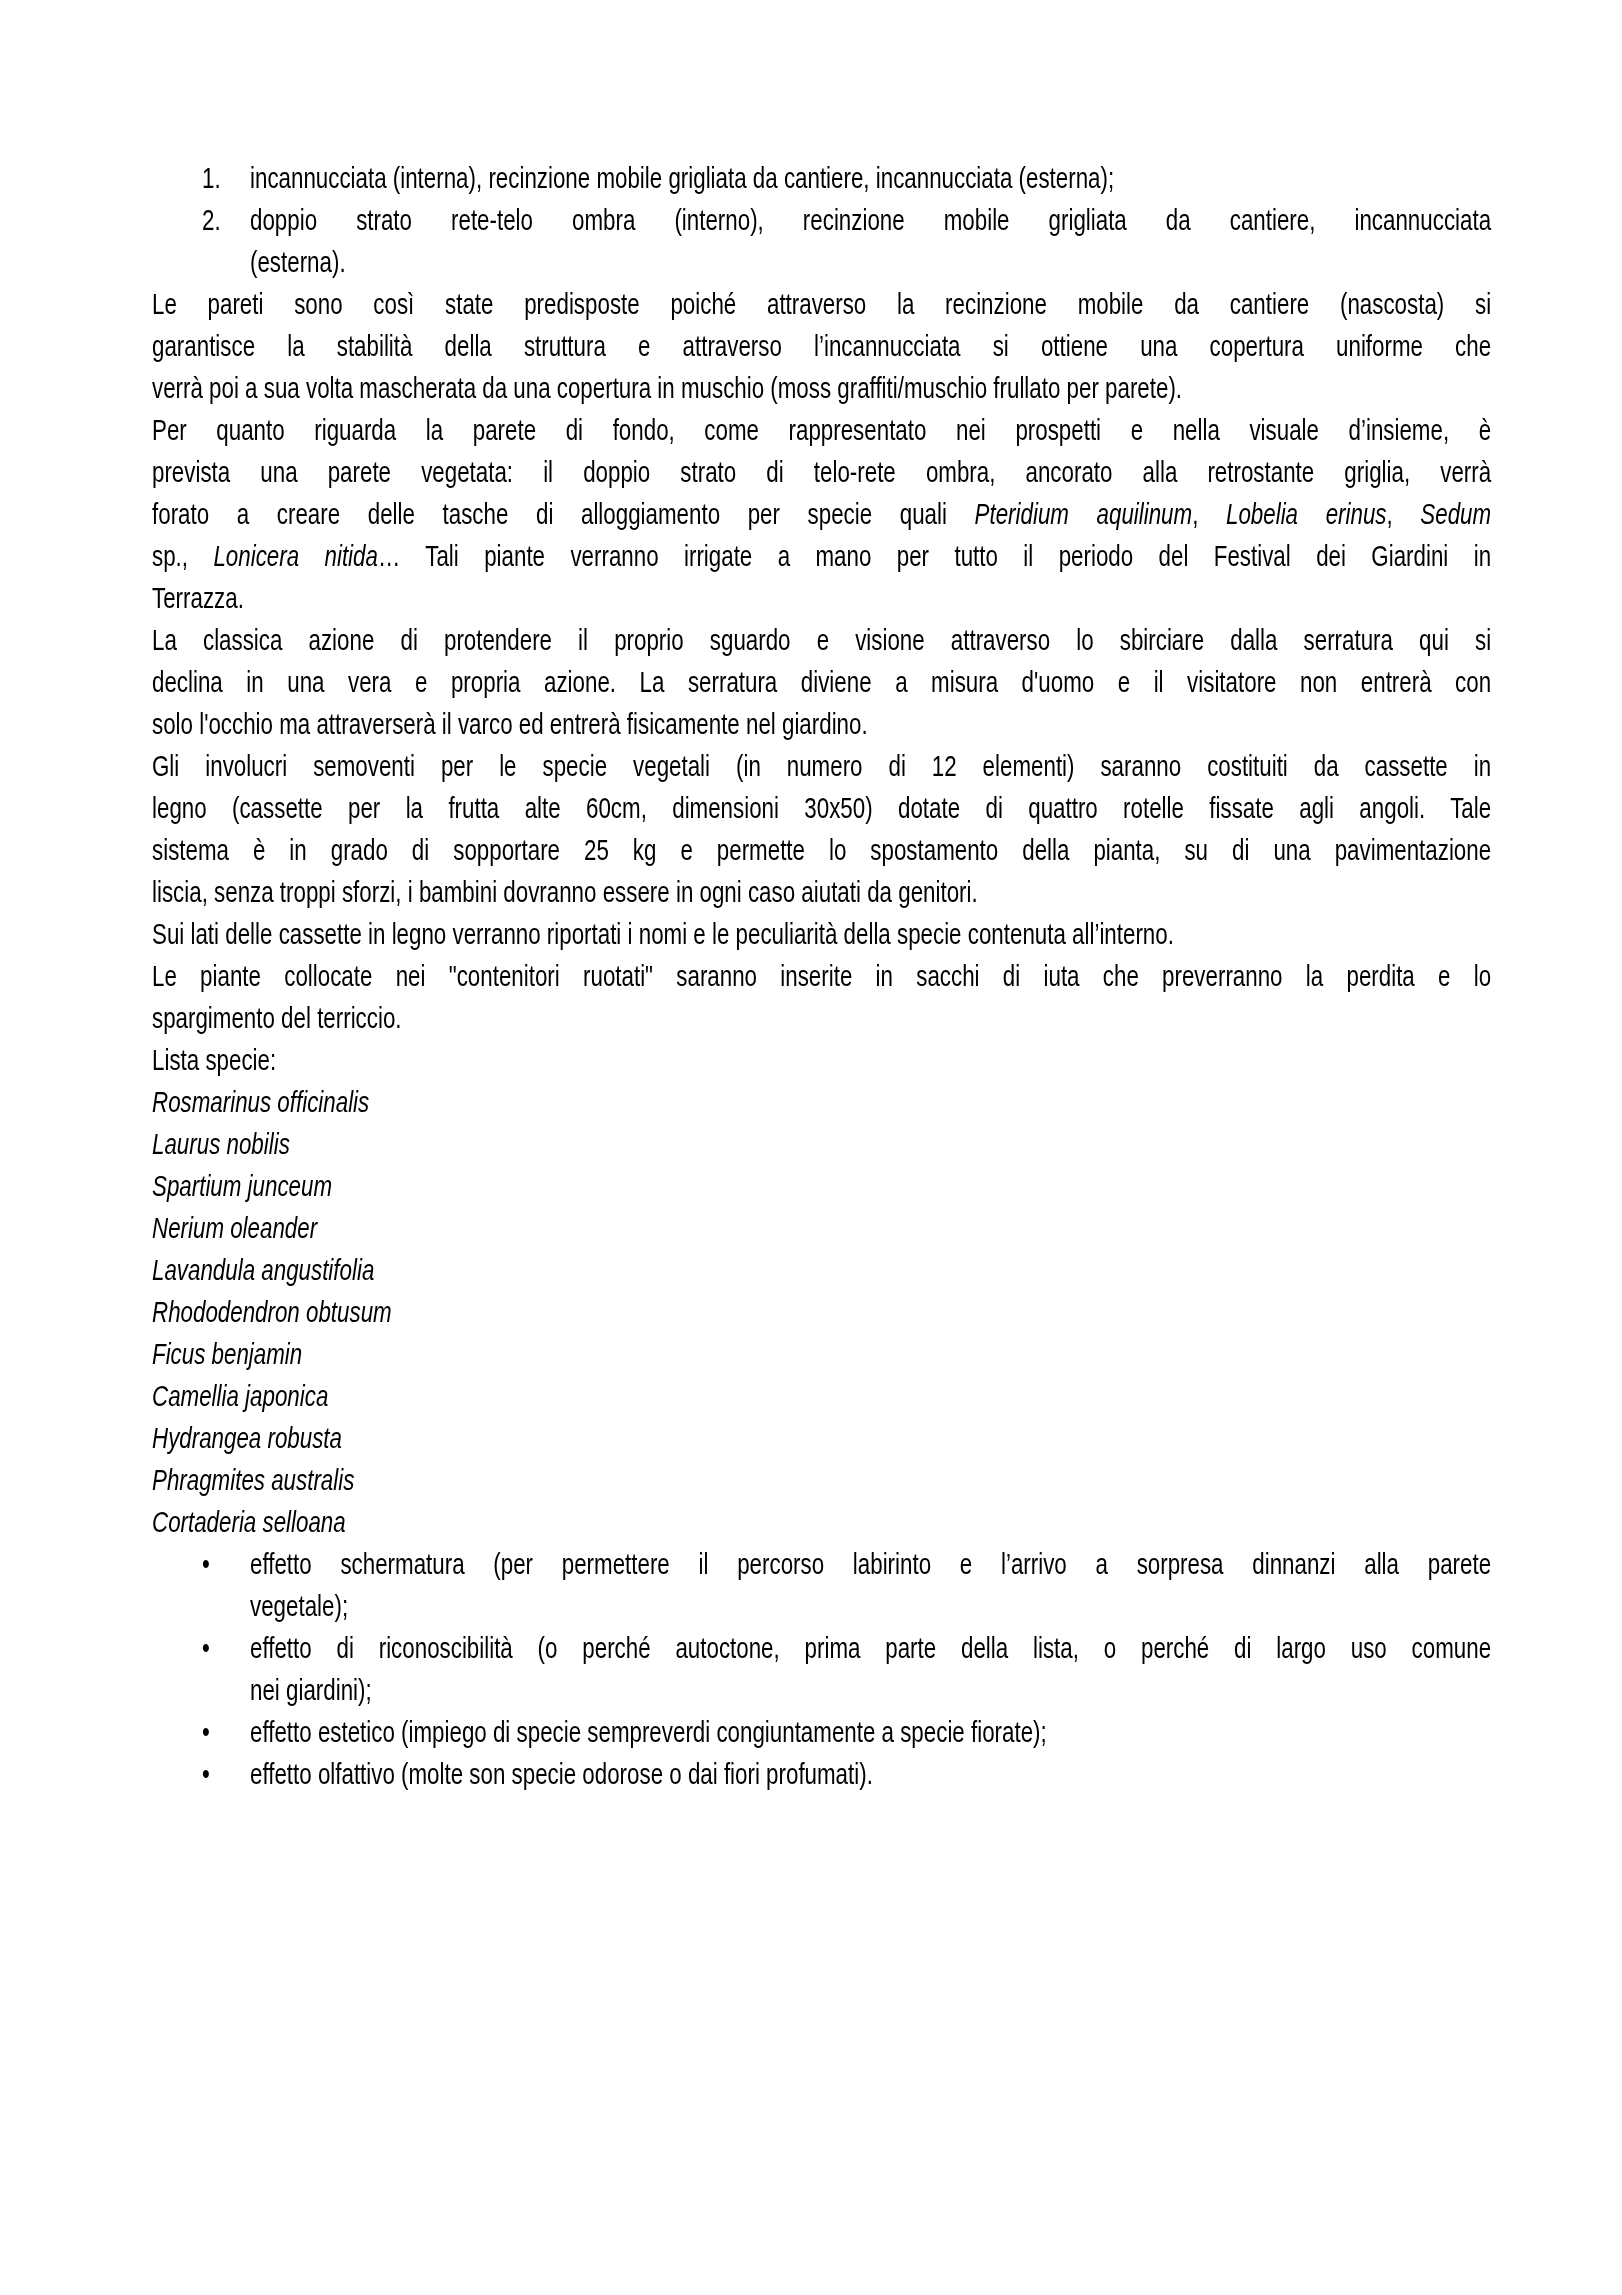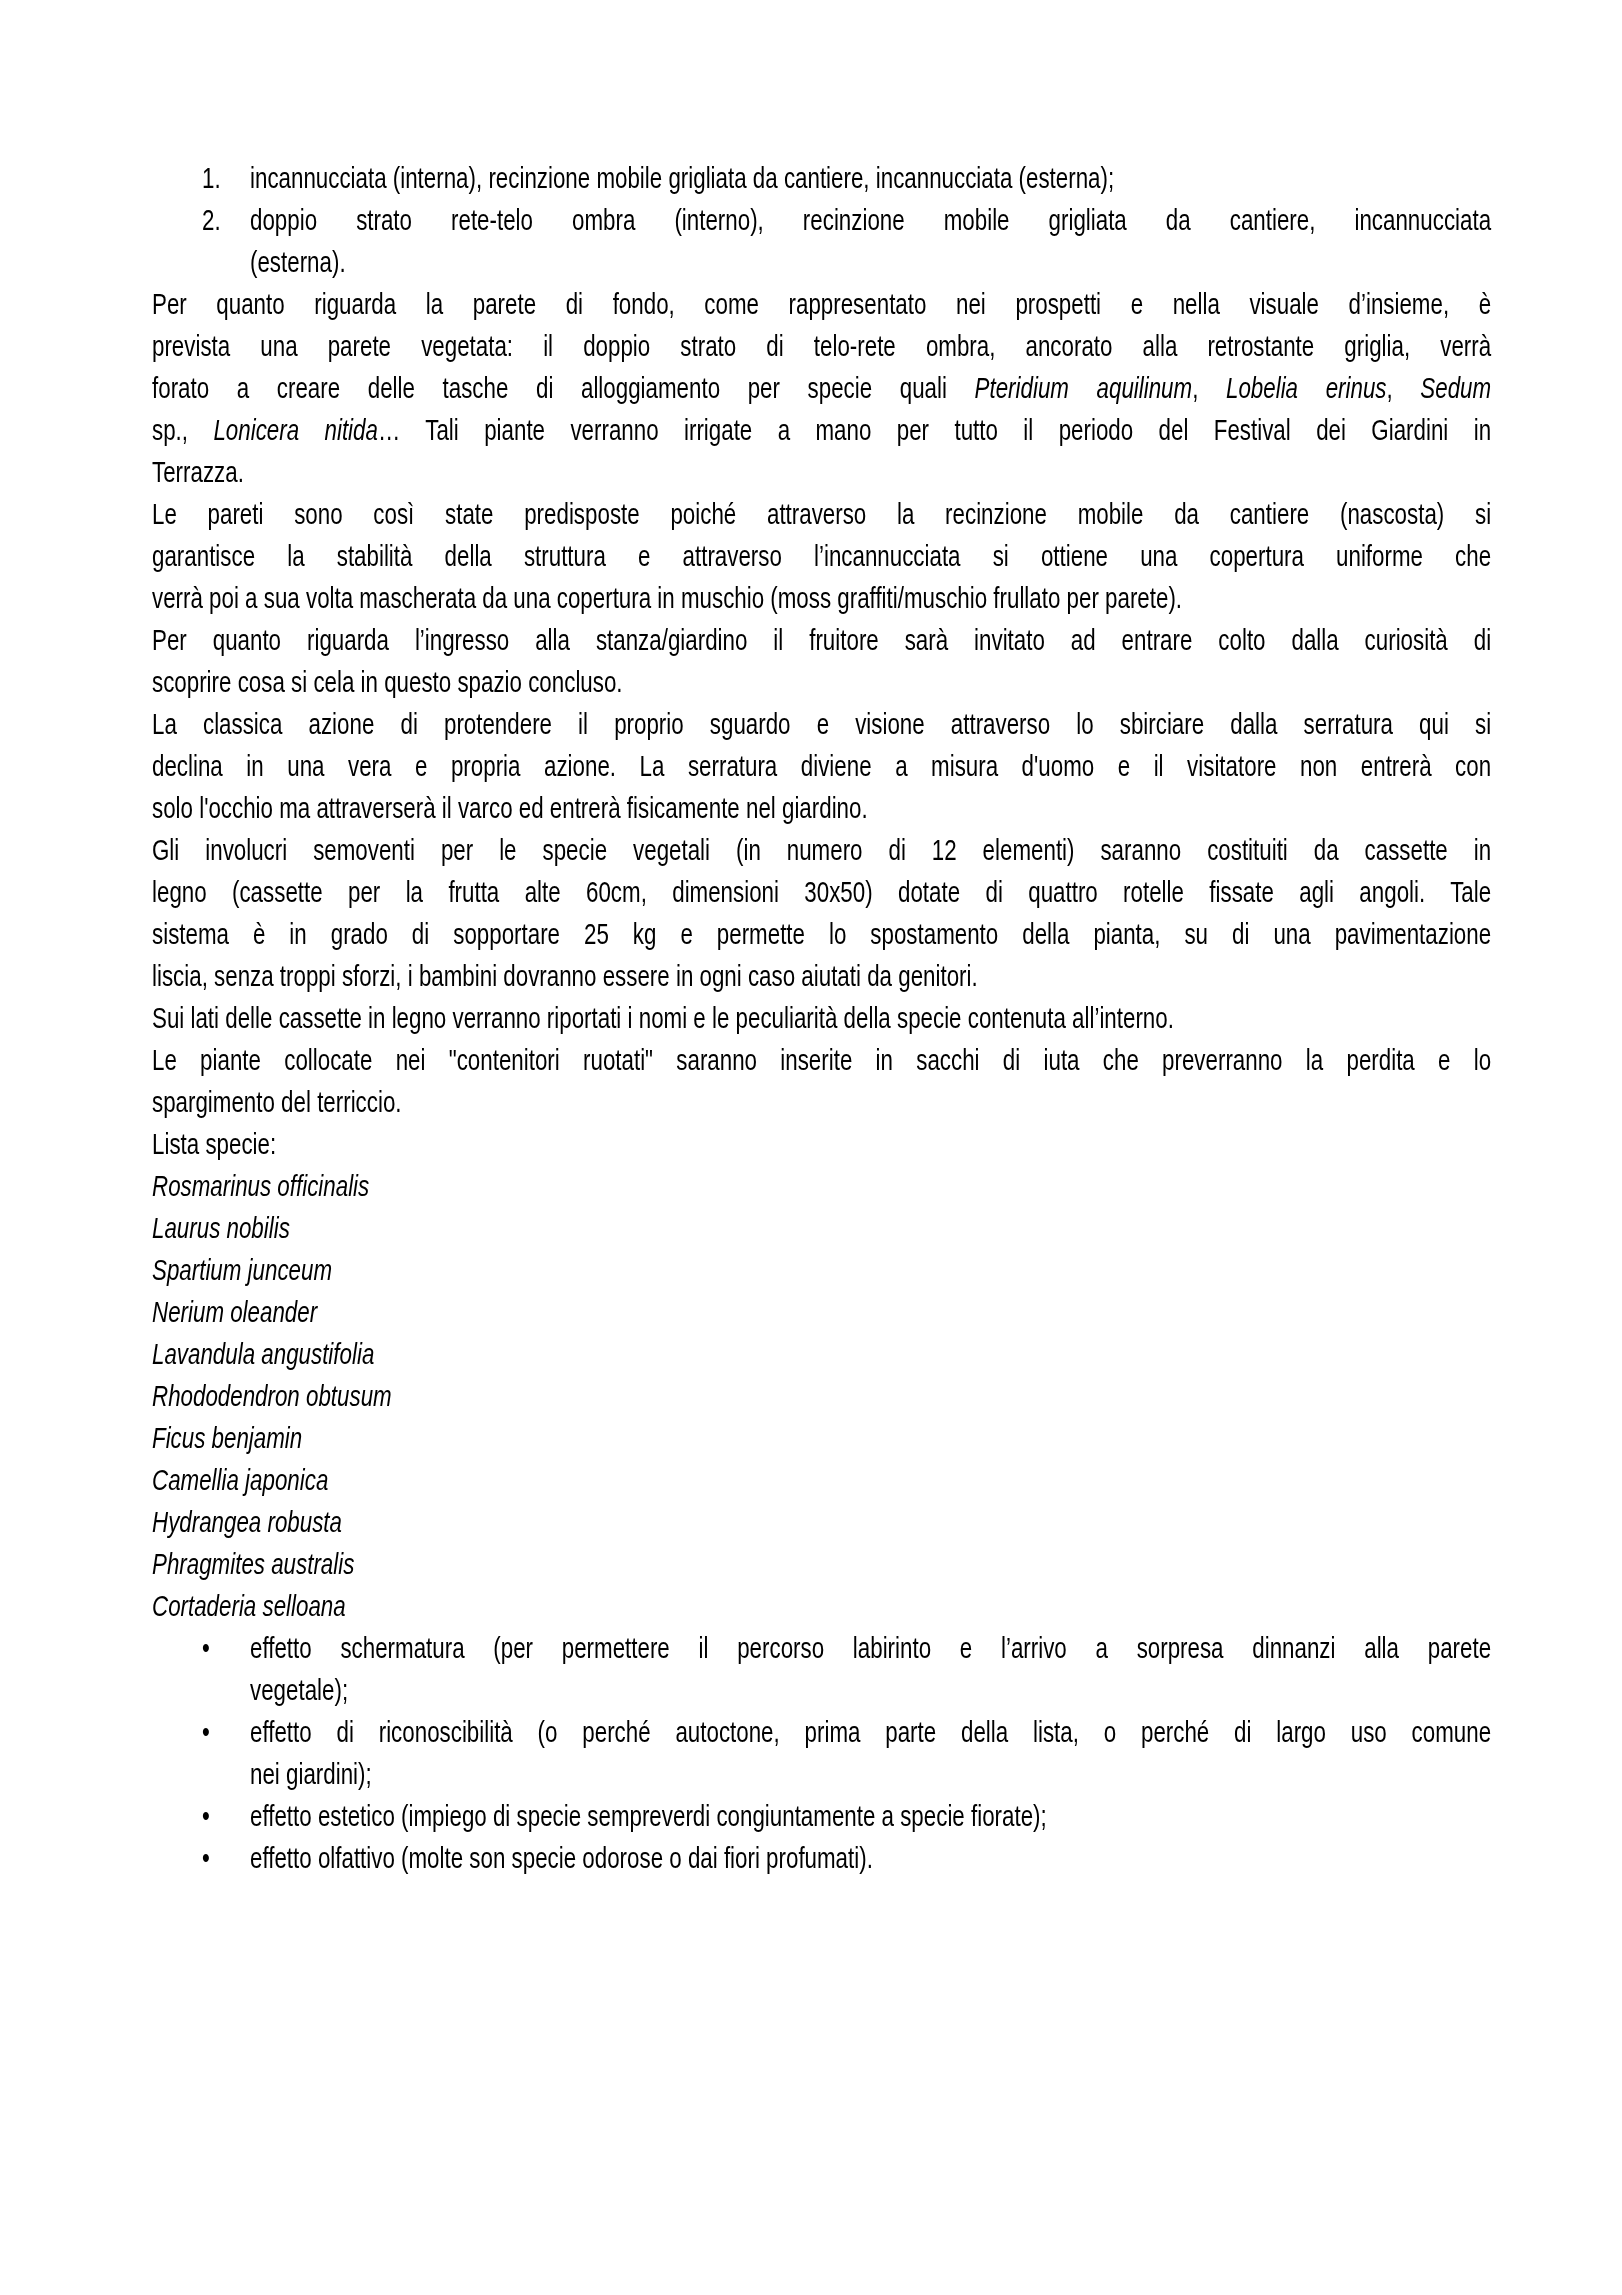--- a/index.html
+++ b/index.html
@@ -44,37 +44,33 @@
 
     <div class="block item">
       <span class="marker">2.</span>
       <div class="itembody">
         <div class="line fill">doppio strato rete-telo ombra (interno), recinzione mobile grigliata da cantiere, incannucciata</div>
         <div class="line end">(esterna).</div>
       </div>
     </div>
 
     <div class="block para">
+      <div class="line fill">Le pareti sono così state predisposte poiché attraverso la recinzione mobile da cantiere (nascosta) si</div>
+      <div class="line fill">garantisce la stabilità della struttura e attraverso l’incannucciata si ottiene una copertura uniforme che</div>
+      <div class="line end">verrà poi a sua volta mascherata da una copertura in muschio (moss graffiti/muschio frullato per parete).</div>
+    </div>
+
+    <div class="block para">
       <div class="line fill">Per quanto riguarda la parete di fondo, come rappresentato nei prospetti e nella visuale d’insieme, è</div>
       <div class="line fill">prevista una parete vegetata: il doppio strato di telo-rete ombra, ancorato alla retrostante griglia, verrà</div>
       <div class="line fill"><span>forato a creare delle tasche di alloggiamento per specie quali </span><span class="it">Pteridium aquilinum</span><span>, </span><span class="it">Lobelia erinus</span><span>, </span><span class="it">Sedum</span></div>
       <div class="line fill"><span>sp., </span><span class="it">Lonicera nitida</span><span>… Tali piante verranno irrigate a mano per tutto il periodo del Festival dei Giardini in</span></div>
       <div class="line end">Terrazza.</div>
     </div>
 
-    <div class="block para">
-      <div class="line fill">Le pareti sono così state predisposte poiché attraverso la recinzione mobile da cantiere (nascosta) si</div>
-      <div class="line fill">garantisce la stabilità della struttura e attraverso l’incannucciata si ottiene una copertura uniforme che</div>
-      <div class="line end">verrà poi a sua volta mascherata da una copertura in muschio (moss graffiti/muschio frullato per parete).</div>
-    </div>
-
-    <div class="block para">
-      <div class="line fill">Per quanto riguarda l’ingresso alla stanza/giardino il fruitore sarà invitato ad entrare colto dalla curiosità di</div>
-      <div class="line end">scoprire cosa si cela in questo spazio concluso.</div>
-    </div>
 
     <div class="block para">
       <div class="line fill">La classica azione di protendere il proprio sguardo e visione attraverso lo sbirciare dalla serratura qui si</div>
       <div class="line fill">declina in una vera e propria azione. La serratura diviene a misura d'uomo e il visitatore non entrerà con</div>
       <div class="line end">solo l'occhio ma attraverserà il varco ed entrerà fisicamente nel giardino.</div>
     </div>
 
 
     <div class="block para">
       <div class="line fill">Gli involucri semoventi per le specie vegetali (in numero di 12 elementi) saranno costituiti da cassette in</div>

